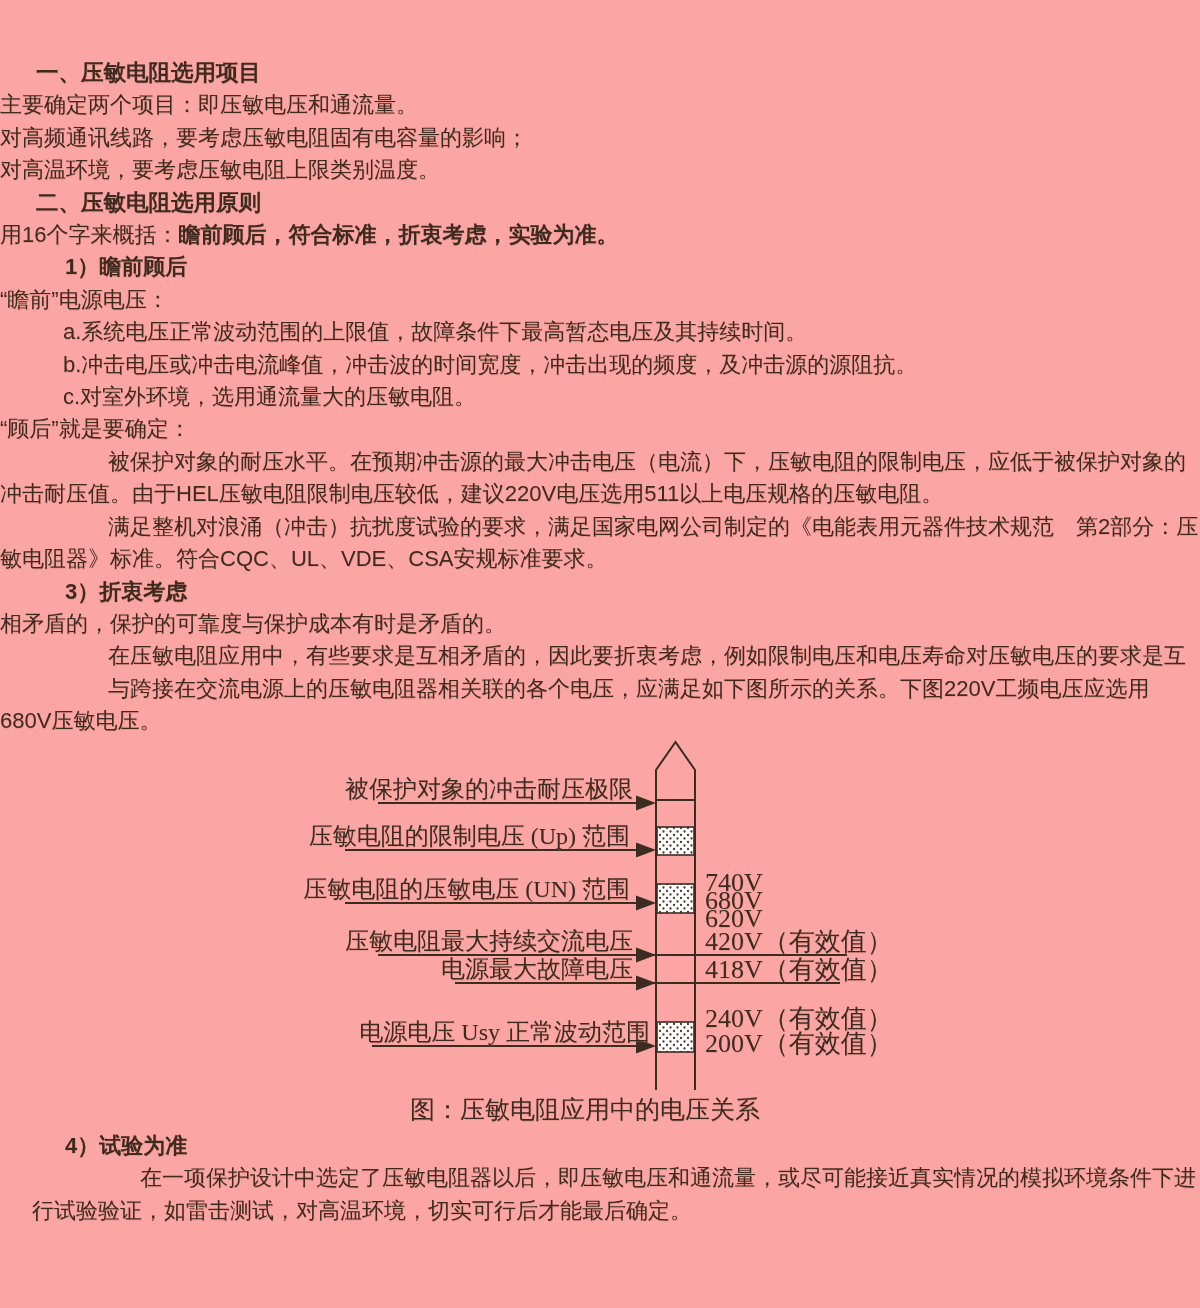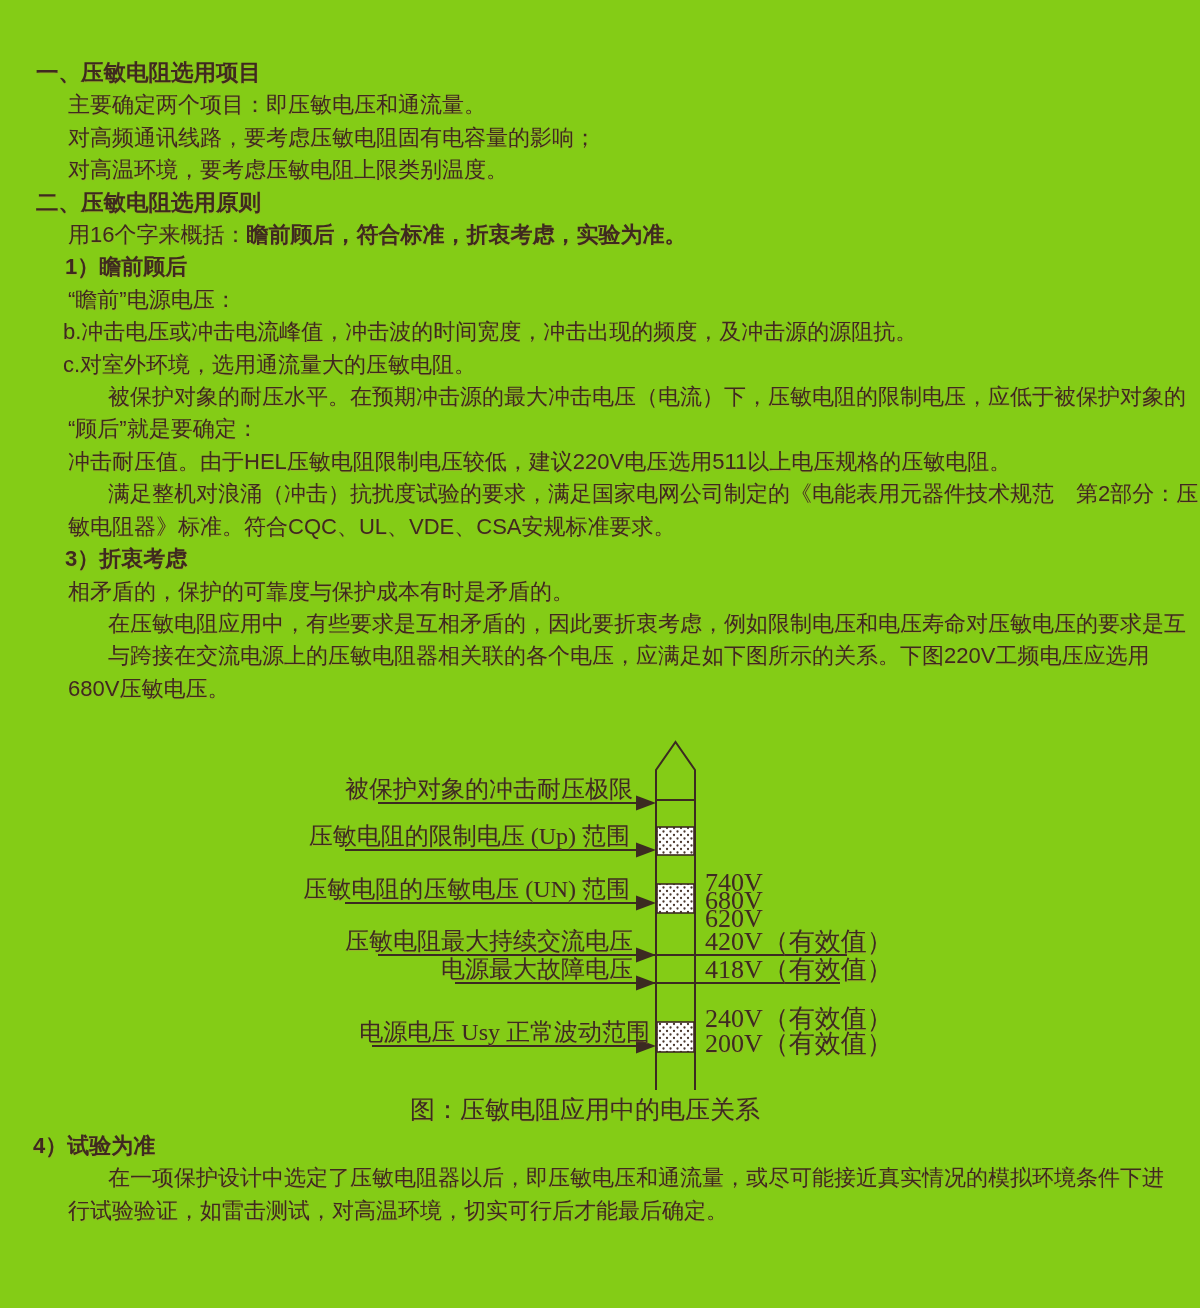--- a/index.html
+++ b/index.html
@@ -1,51 +1,52 @@
 <!DOCTYPE html>
 <html><head>
 <meta charset="utf-8">
 <style>
   html,body{margin:0;padding:0;background:#ffffff;}
   .page{
-    position:relative;width:1200px;height:1308px;background:#84cc16;overflow:hidden;
+    position:relative;width:1200px;height:1308px;background:#fca5a5;overflow:hidden;
     font-family:"Liberation Sans",sans-serif;
     color:#3e2a1f;
     text-shadow:0.5px 0.5px 0 rgba(195,120,85,0.30);
   }
   .tblock{position:absolute;left:0;right:0;}
   .ln{line-height:32.4px;font-size:22px;white-space:nowrap;}
   .b{font-weight:bold;}
   .t1{margin-left:36px;font-weight:bold;font-size:22.5px;}
   .sub{margin-left:65px;font-weight:bold;}
   .t4{margin-left:33px;font-weight:bold;}
-  .body{margin-left:68px;}
+  .body{}
   .abc{margin-left:63px;}
   .ind{margin-left:108px;}
   .diagram{position:absolute;left:0;top:740px;width:1200px;height:395px;text-align:right;}
   svg text{font-family:"Liberation Serif","DejaVu Serif",serif;}
 </style>
 </head>
 <body>
 
 <div class="page">
 
   <div class="tblock" style="top:57px;">
     <div class="ln t1">一、压敏电阻选用项目</div>
     <div class="ln body">主要确定两个项目：即压敏电压和通流量。</div>
     <div class="ln body">对高频通讯线路，要考虑压敏电阻固有电容量的影响；</div>
     <div class="ln body">对高温环境，要考虑压敏电阻上限类别温度。</div>
     <div class="ln t1">二、压敏电阻选用原则</div>
     <div class="ln body"><span>用16个字来概括：</span><span class="b">瞻前顾后，符合标准，折衷考虑，实验为准。</span></div>
     <div class="ln sub">1）瞻前顾后</div>
     <div class="ln body">“瞻前”电源电压：</div>
+    <div class="ln abc">a.系统电压正常波动范围的上限值，故障条件下最高暂态电压及其持续时间。</div>
     <div class="ln abc">b.冲击电压或冲击电流峰值，冲击波的时间宽度，冲击出现的频度，及冲击源的源阻抗。</div>
     <div class="ln abc">c.对室外环境，选用通流量大的压敏电阻。</div>
+    <div class="ln body">“顾后”就是要确定：</div>
     <div class="ln ind">被保护对象的耐压水平。在预期冲击源的最大冲击电压（电流）下，压敏电阻的限制电压，应低于被保护对象的</div>
-    <div class="ln body">“顾后”就是要确定：</div>
     <div class="ln body">冲击耐压值。由于HEL压敏电阻限制电压较低，建议220V电压选用511以上电压规格的压敏电阻。</div>
     <div class="ln ind">满足整机对浪涌（冲击）抗扰度试验的要求，满足国家电网公司制定的《电能表用元器件技术规范　第2部分：压</div>
     <div class="ln body">敏电阻器》标准。符合CQC、UL、VDE、CSA安规标准要求。</div>
     <div class="ln sub">3）折衷考虑</div>
     <div class="ln body">相矛盾的，保护的可靠度与保护成本有时是矛盾的。</div>
     <div class="ln ind">在压敏电阻应用中，有些要求是互相矛盾的，因此要折衷考虑，例如限制电压和电压寿命对压敏电压的要求是互</div>
     <div class="ln ind">与跨接在交流电源上的压敏电阻器相关联的各个电压，应满足如下图所示的关系。下图220V工频电压应选用</div>
     <div class="ln body">680V压敏电压。</div>
   </div>
 
@@ -97,19 +98,19 @@
       <text x="705" y="927" font-size="26" fill="#3c2b21">620V</text>
       <text x="705" y="950" font-size="26" fill="#3c2b21">420V（有效值）</text>
       <text x="705" y="978" font-size="26" fill="#3c2b21">418V（有效值）</text>
       <text x="705" y="1027" font-size="26" fill="#3c2b21">240V（有效值）</text>
       <text x="705" y="1052" font-size="26" fill="#3c2b21">200V（有效值）</text>
 
       <text x="585" y="1118" text-anchor="middle" font-size="25" fill="#3c2b21">图：压敏电阻应用中的电压关系</text>
     </svg>
   </div>
 
-  <div class="tblock" style="top:1130px;">
+  <div class="tblock" style="top:1130px;padding-left:32px;">
     <div class="ln t4">4）试验为准</div>
     <div class="ln ind">在一项保护设计中选定了压敏电阻器以后，即压敏电压和通流量，或尽可能接近真实情况的模拟环境条件下进</div>
     <div class="ln body">行试验验证，如雷击测试，对高温环境，切实可行后才能最后确定。</div>
   </div>
 
 </div>
 
 </body></html>

